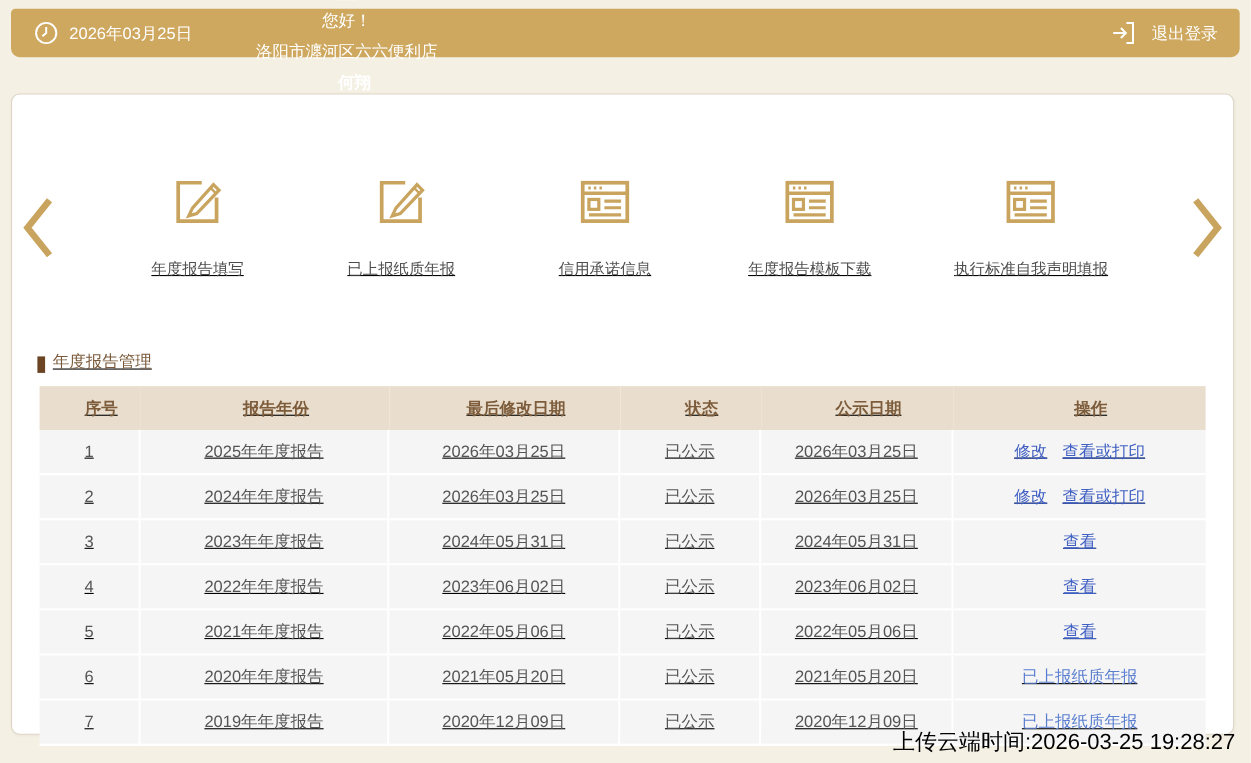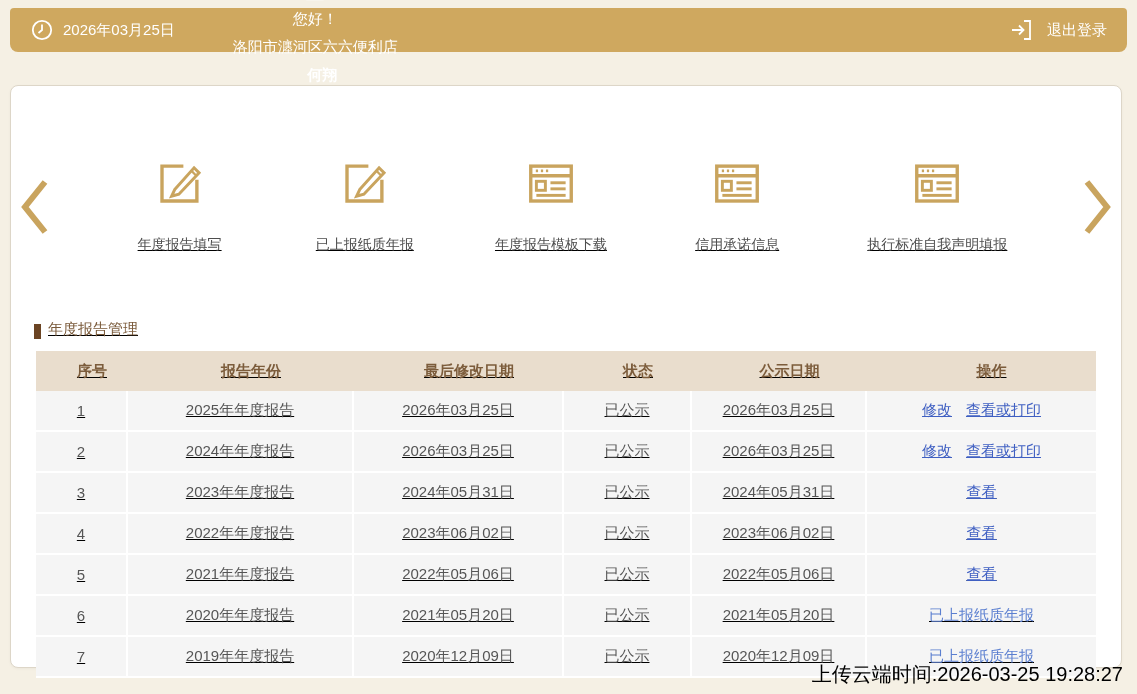--- a/index.html
+++ b/index.html
@@ -165,39 +165,39 @@
         <line x1="6" y1="17.5" x2="42" y2="17.5"></line>
         <line x1="10.5" y1="13.2" x2="12.5" y2="13.2" stroke-width="2.4"></line>
         <line x1="15" y1="13.2" x2="17" y2="13.2" stroke-width="2.4"></line>
         <line x1="19.5" y1="13.2" x2="21.5" y2="13.2" stroke-width="2.4"></line>
         <rect x="11" y="22.5" width="8" height="8" stroke-width="2.6"></rect>
         <line x1="23.5" y1="23.8" x2="37" y2="23.8" stroke-width="2.6"></line>
         <line x1="23.5" y1="29.2" x2="37" y2="29.2" stroke-width="2.6"></line>
         <line x1="11" y1="35" x2="37" y2="35" stroke-width="2.6"></line>
       </svg>
     </span>
-    <span class="mi-label">年度报告模板下载</span>
+    <span class="mi-label">信用承诺信息</span>
   </div>
 
   <div class="menu-item">
     <span class="mi-icon">
 
       <svg width="54" height="54" viewBox="0 0 48 48" fill="none" stroke="#c9a45e" stroke-width="3">
         <rect x="6" y="9" width="36" height="31"></rect>
         <line x1="6" y1="17.5" x2="42" y2="17.5"></line>
         <line x1="10.5" y1="13.2" x2="12.5" y2="13.2" stroke-width="2.4"></line>
         <line x1="15" y1="13.2" x2="17" y2="13.2" stroke-width="2.4"></line>
         <line x1="19.5" y1="13.2" x2="21.5" y2="13.2" stroke-width="2.4"></line>
         <rect x="11" y="22.5" width="8" height="8" stroke-width="2.6"></rect>
         <line x1="23.5" y1="23.8" x2="37" y2="23.8" stroke-width="2.6"></line>
         <line x1="23.5" y1="29.2" x2="37" y2="29.2" stroke-width="2.6"></line>
         <line x1="11" y1="35" x2="37" y2="35" stroke-width="2.6"></line>
       </svg>
     </span>
-    <span class="mi-label">信用承诺信息</span>
+    <span class="mi-label">年度报告模板下载</span>
   </div>
 
   <div class="menu-item">
     <span class="mi-icon">
 
       <svg width="54" height="54" viewBox="0 0 48 48" fill="none" stroke="#c9a45e" stroke-width="3">
         <rect x="6" y="9" width="36" height="31"></rect>
         <line x1="6" y1="17.5" x2="42" y2="17.5"></line>
         <line x1="10.5" y1="13.2" x2="12.5" y2="13.2" stroke-width="2.4"></line>
         <line x1="15" y1="13.2" x2="17" y2="13.2" stroke-width="2.4"></line>

